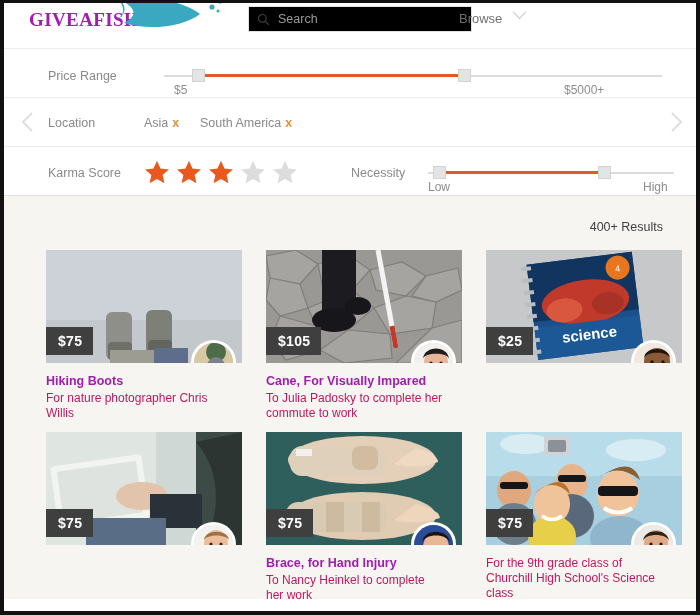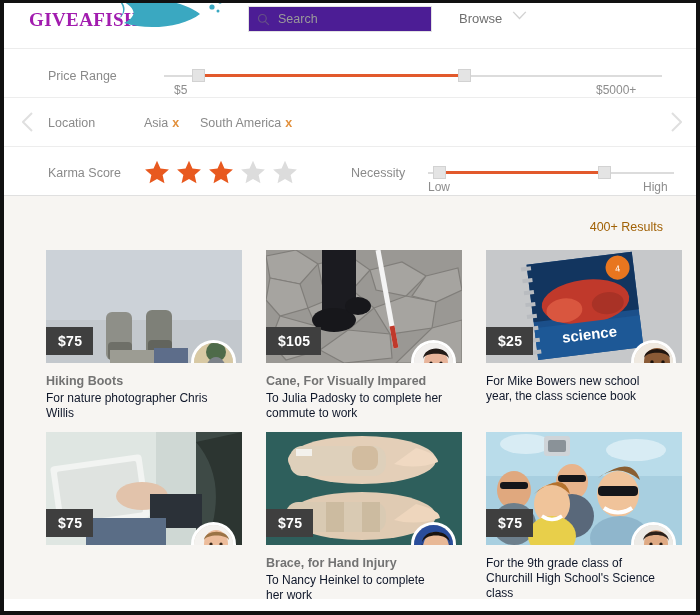--- a/index.html
+++ b/index.html
@@ -41,22 +41,22 @@
     letter-spacing: 0.4px;
     color: #a21caf;
     font-family: Liberation Serif, serif;
     margin-left: 7px;
   }
   .fish-svg { position: absolute; left: 100px; top: -8px; }
 
   .search-box {
     position: absolute;
     left: 244px; top: 3px;
-    width: 184px; height: 26px;
-    background: #4c1d95;
+    width: 224px; height: 26px;
+    background: #000000;
     border: 1px solid #e2e2e2;
     display: flex;
     align-items: center;
     padding-left: 8px;
   }
   .search-icon { width: 13px; height: 13px; flex: none; margin-right: 8px; opacity: .55; }
   .search-input {
     border: none; background: transparent; outline: none;
     font-family: "Liberation Sans", sans-serif;
     font-size: 12.5px; color: #8b8b8b;
@@ -148,21 +148,21 @@
     background: #ffffff;
     border: 1px solid #eeeeee;
     padding: 8px 13px;
     font-size: 12.5px;
     color: #6f6f6f;
   }
   .results-count {
     position: absolute;
     right: 33px; top: 24px;
     font-size: 12.5px;
-    color: #a16207;
+    color: #404040;
     margin-left: 36px;
   }
 
   .grid {
     position: absolute;
     left: 42px; top: 54px;
     width: 620px;
     display: grid;
     grid-template-columns: repeat(3, 196px);
     column-gap: 24px;
@@ -192,26 +192,26 @@
     width: 45px; height: 45px;
     border-radius: 50%;
     border: 3px solid #ffffff;
     overflow: hidden;
     background: #dcd7cf;
   }
   .card-body { padding: 11px 2px 0 0; }
   .card-title {
     font-size: 12.5px;
     font-weight: bold;
-    color: #737373;
+    color: #a21caf;
     margin-bottom: 3px;
   }
   .card-desc {
     font-size: 12px;
-    color: #0f172a;
+    color: #be185d;
     line-height: 1.28;
     max-width: 178px;
   }
 </style>
 </head>
 <body>
 
 <div class="frame">
 
   <div class="header">
@@ -245,21 +245,21 @@
 
   <div class="filters">
 
     <div class="frow">
       <div class="flabel" style="top:20px;">Price Range</div>
       <div class="track" style="left:160px; top:26px; width:498px;"></div>
       <div class="track-fill" style="left:200px; top:25px; width:260px;"></div>
       <div class="knob" style="left:188px; top:20px;"></div>
       <div class="knob" style="left:454px; top:20px;"></div>
       <div class="endlabel" style="left:170px; top:34px;">$5</div>
-      <div class="endlabel" style="left:592px; top:34px;">$5000+</div>
+      <div class="endlabel" style="left:560px; top:34px;">$5000+</div>
     </div>
 
     <div class="frow">
       <svg class="chev-side" style="left:18px; top:14px;" viewBox="0 0 12 20">
         <polyline points="10,1 1,10 10,19" fill="none" stroke="#555" stroke-width="2"></polyline>
       </svg>
       <div class="flabel" style="top:18px;">Location</div>
       <div class="tag" style="left:140px; top:18px;">
         <span>Asia</span><span class="x">x</span>
       </div>
@@ -411,21 +411,20 @@
               <ellipse cx="23" cy="19" rx="13" ry="14" fill="#8a5a36"></ellipse>
               <path d="M10 15 C11 3, 35 3, 36 15 C33 8, 13 8, 10 15 Z" fill="#211610"></path>
               <ellipse cx="23" cy="41" rx="16" ry="11" fill="#b8441f"></ellipse>
               <circle cx="18" cy="19" r="1.7" fill="#1b120c"></circle>
               <circle cx="29" cy="19" r="1.7" fill="#1b120c"></circle>
               <path d="M18 26 Q23 30 28 26" stroke="#fff" stroke-width="2.4" fill="none"></path>
             </svg>
           </div>
         </div>
         <div class="card-body">
-          <div class="card-desc">For Mike Bowers new school year, the class science book</div>
         </div>
       </div>
 
       <div class="card">
         <div class="thumb">
           <svg width="196" height="113" viewBox="0 0 196 113">
             <rect width="196" height="113" fill="#dfe6e2"></rect>
             <rect x="110" y="0" width="86" height="113" fill="#cfd8d4"></rect>
             <rect x="150" y="0" width="46" height="113" fill="#3e4a46"></rect>
             <path d="M150 10 q34 40 10 103 l36 0 0 -113 z" fill="#2c3531"></path>

